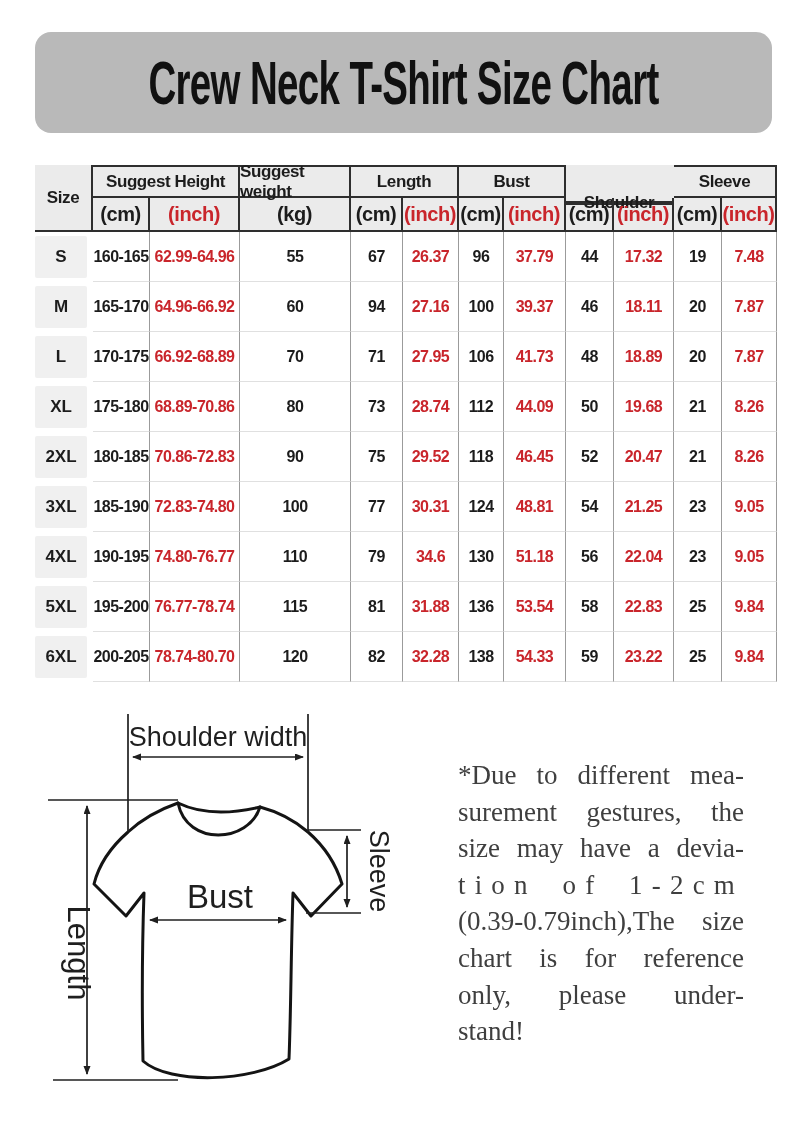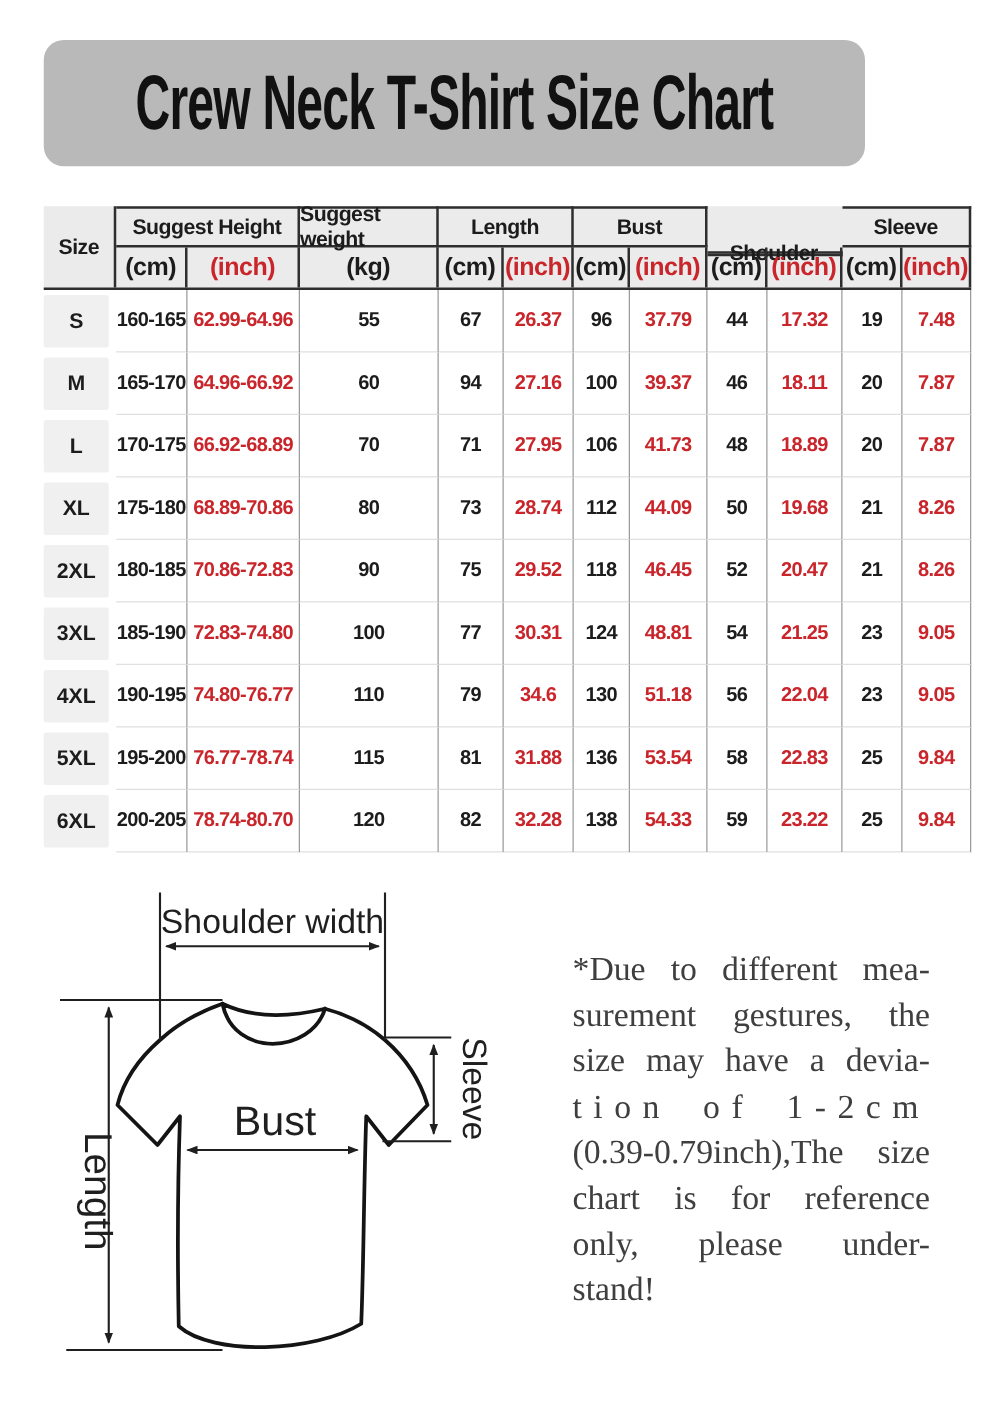--- a/index.html
+++ b/index.html
@@ -7,21 +7,21 @@
   }
   *{ box-sizing:border-box; }
   html,body{ margin:0; padding:0; }
   body{
     width:804px; height:1122px; position:relative; background:#ffffff;
     font-family:"Liberation Sans", sans-serif; overflow:hidden;
   }
 
   
   .title-bar{
-    position:absolute; left:35px; top:32px; width:657px; height:101px;
+    position:absolute; left:35px; top:32px; width:737px; height:101px;
     background:var(--title_bg); border-radius:16px;
     display:flex; align-items:center; justify-content:center;
   }
   .title-bar .title-text{
     font-size:62px; font-weight:700; color:#111;
     transform:scaleX(0.62); letter-spacing:-1px; white-space:nowrap;
   }
 
   
   .size-table{ position:absolute; left:35px; top:165px; width:742px; }

